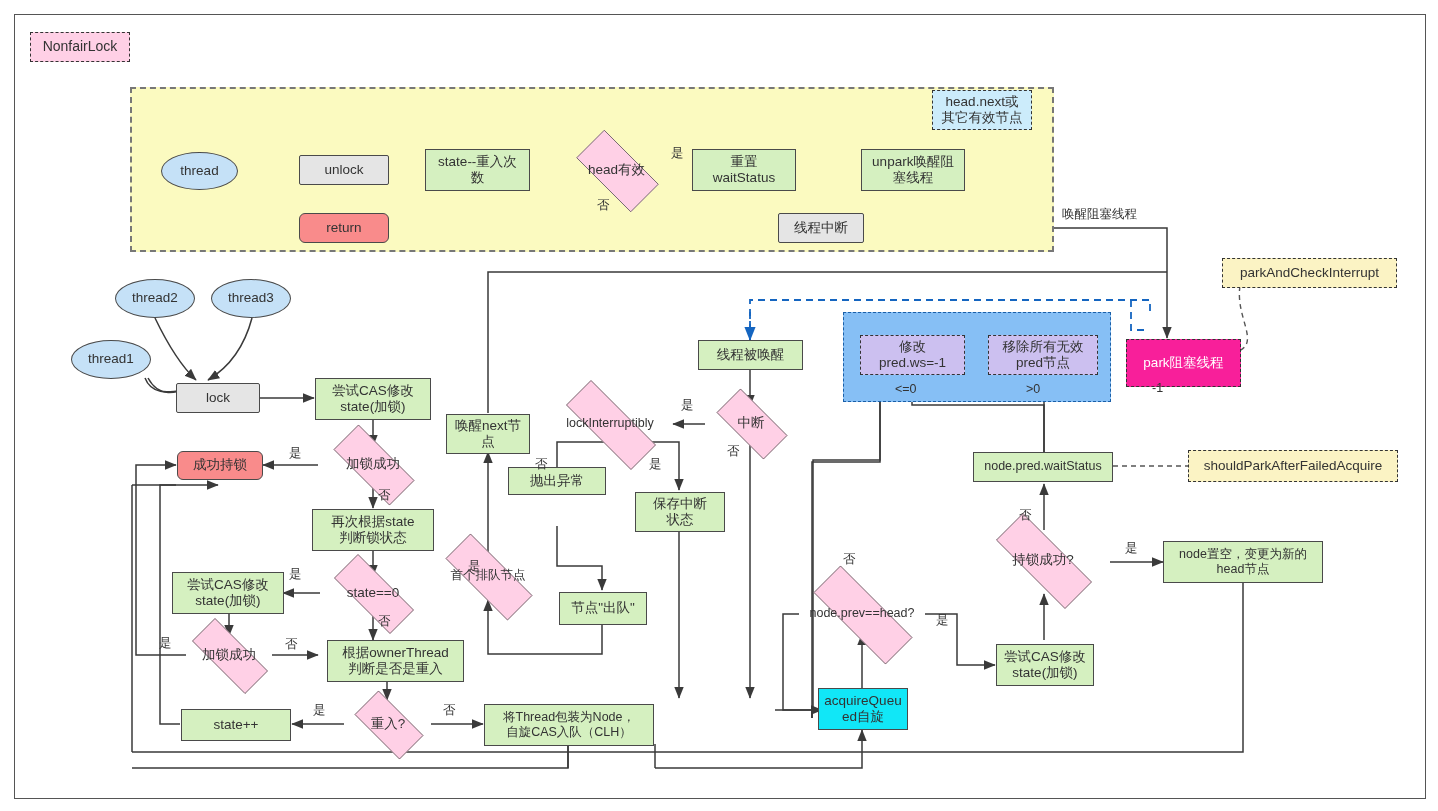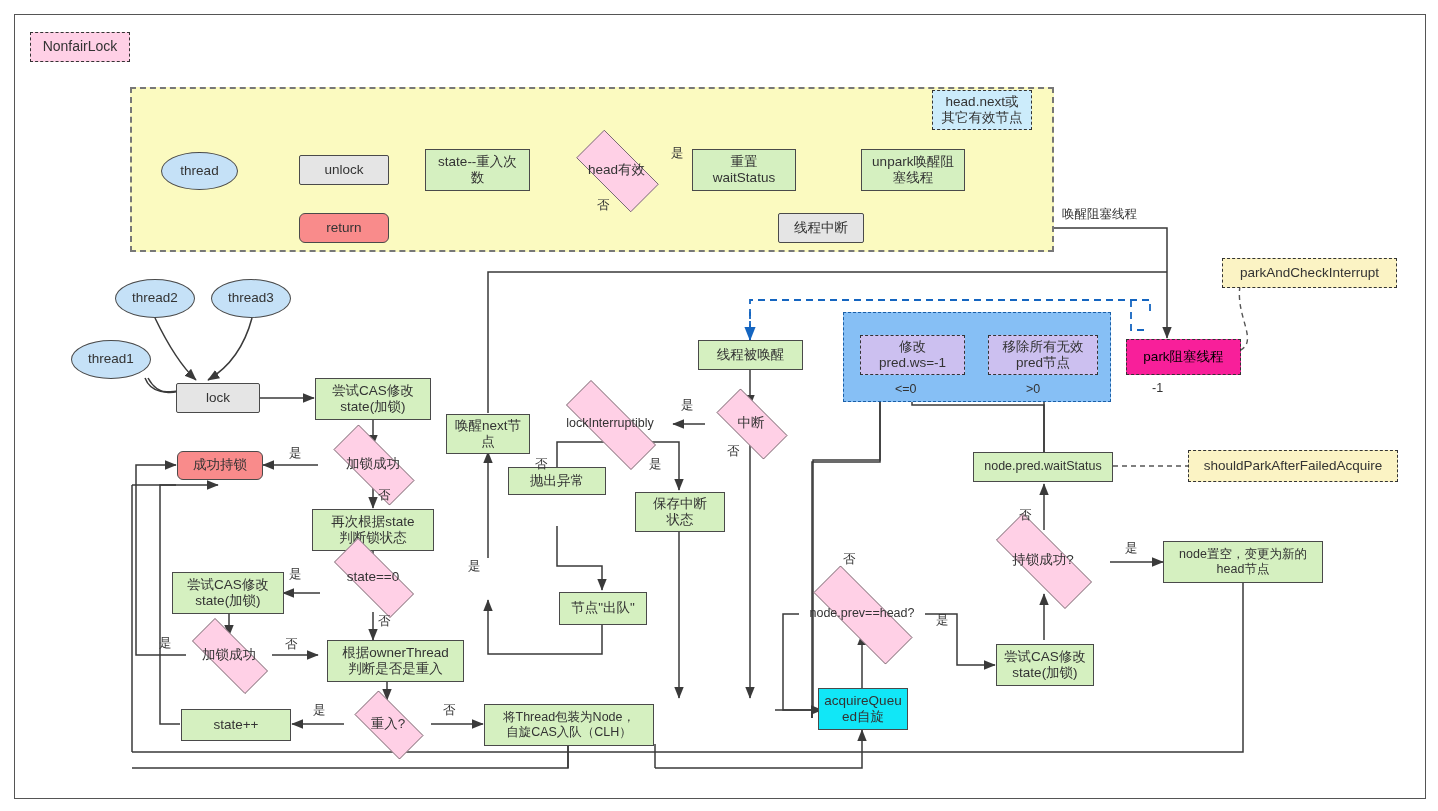--- a/index.html
+++ b/index.html
@@ -216,21 +216,21 @@
 
   <div class="node diamond" style="left:318px;top:440px;width:110px;height:48px;">
     <span class="dshape"></span><span class="dlabel">加锁成功</span>
   </div>
 
   <div class="node pinkdeep" style="left:177px;top:451px;width:86px;height:29px;">成功持锁</div>
 
   <div class="node green" style="left:312px;top:509px;width:122px;height:42px;">再次根据state
 判断锁状态</div>
 
-  <div class="node diamond" style="left:318px;top:554px;width:110px;height:46px;">
+  <div class="node diamond" style="left:318px;top:570px;width:110px;height:46px;">
     <span class="dshape"></span><span class="dlabel">state==0</span>
   </div>
 
   <div class="node green" style="left:172px;top:572px;width:112px;height:42px;">尝试CAS修改
 state(加锁)</div>
 
   <div class="node diamond" style="left:177px;top:633px;width:104px;height:44px;">
     <span class="dshape"></span><span class="dlabel">加锁成功</span>
   </div>
 
@@ -242,20 +242,23 @@
   </div>
 
   <div class="node green" style="left:181px;top:709px;width:110px;height:32px;">state++</div>
 
   <div class="node green sm" style="left:484px;top:704px;width:170px;height:42px;">将Thread包装为Node，
 自旋CAS入队（CLH）</div>
 
   <div class="node green" style="left:446px;top:414px;width:84px;height:40px;">唤醒next节
 点</div>
 
+  <div class="node diamond" style="left:427px;top:552px;width:122px;height:48px;">
+    <span class="dshape"></span><span class="dlabel sm">首个排队节点</span>
+  </div>
 
   <div class="node diamond" style="left:546px;top:400px;width:128px;height:48px;">
     <span class="dshape"></span><span class="dlabel sm">lockInterruptibly</span>
   </div>
 
   <div class="node green" style="left:508px;top:467px;width:98px;height:28px;">抛出异常</div>
 
   <div class="node green" style="left:635px;top:492px;width:90px;height:40px;">保存中断
 状态</div>
 
@@ -266,21 +269,21 @@
   <div class="node diamond" style="left:705px;top:400px;width:92px;height:46px;">
     <span class="dshape"></span><span class="dlabel">中断</span>
   </div>
 
   <div class="node lilac" style="left:860px;top:335px;width:105px;height:40px;z-index:4;">修改
 pred.ws=-1</div>
 
   <div class="node lilac" style="left:988px;top:335px;width:110px;height:40px;z-index:4;">移除所有无效
 pred节点</div>
 
-  <div class="node magenta" style="left:1126px;top:339px;width:115px;height:36px;color:#000000;">park阻塞线程</div>
+  <div class="node magenta" style="left:1126px;top:339px;width:115px;height:48px;color:#ffffff;">park阻塞线程</div>
 
   <div class="node yellowdash" style="left:1222px;top:258px;width:175px;height:30px;">parkAndCheckInterrupt</div>
 
   <div class="node green sm" style="left:973px;top:452px;width:140px;height:30px;">node.pred.waitStatus</div>
 
   <div class="node yellowdash" style="left:1188px;top:450px;width:210px;height:32px;">shouldParkAfterFailedAcquire</div>
 
   <div class="node diamond" style="left:975px;top:534px;width:136px;height:52px;">
     <span class="dshape"></span><span class="dlabel">持锁成功?</span>
   </div>

